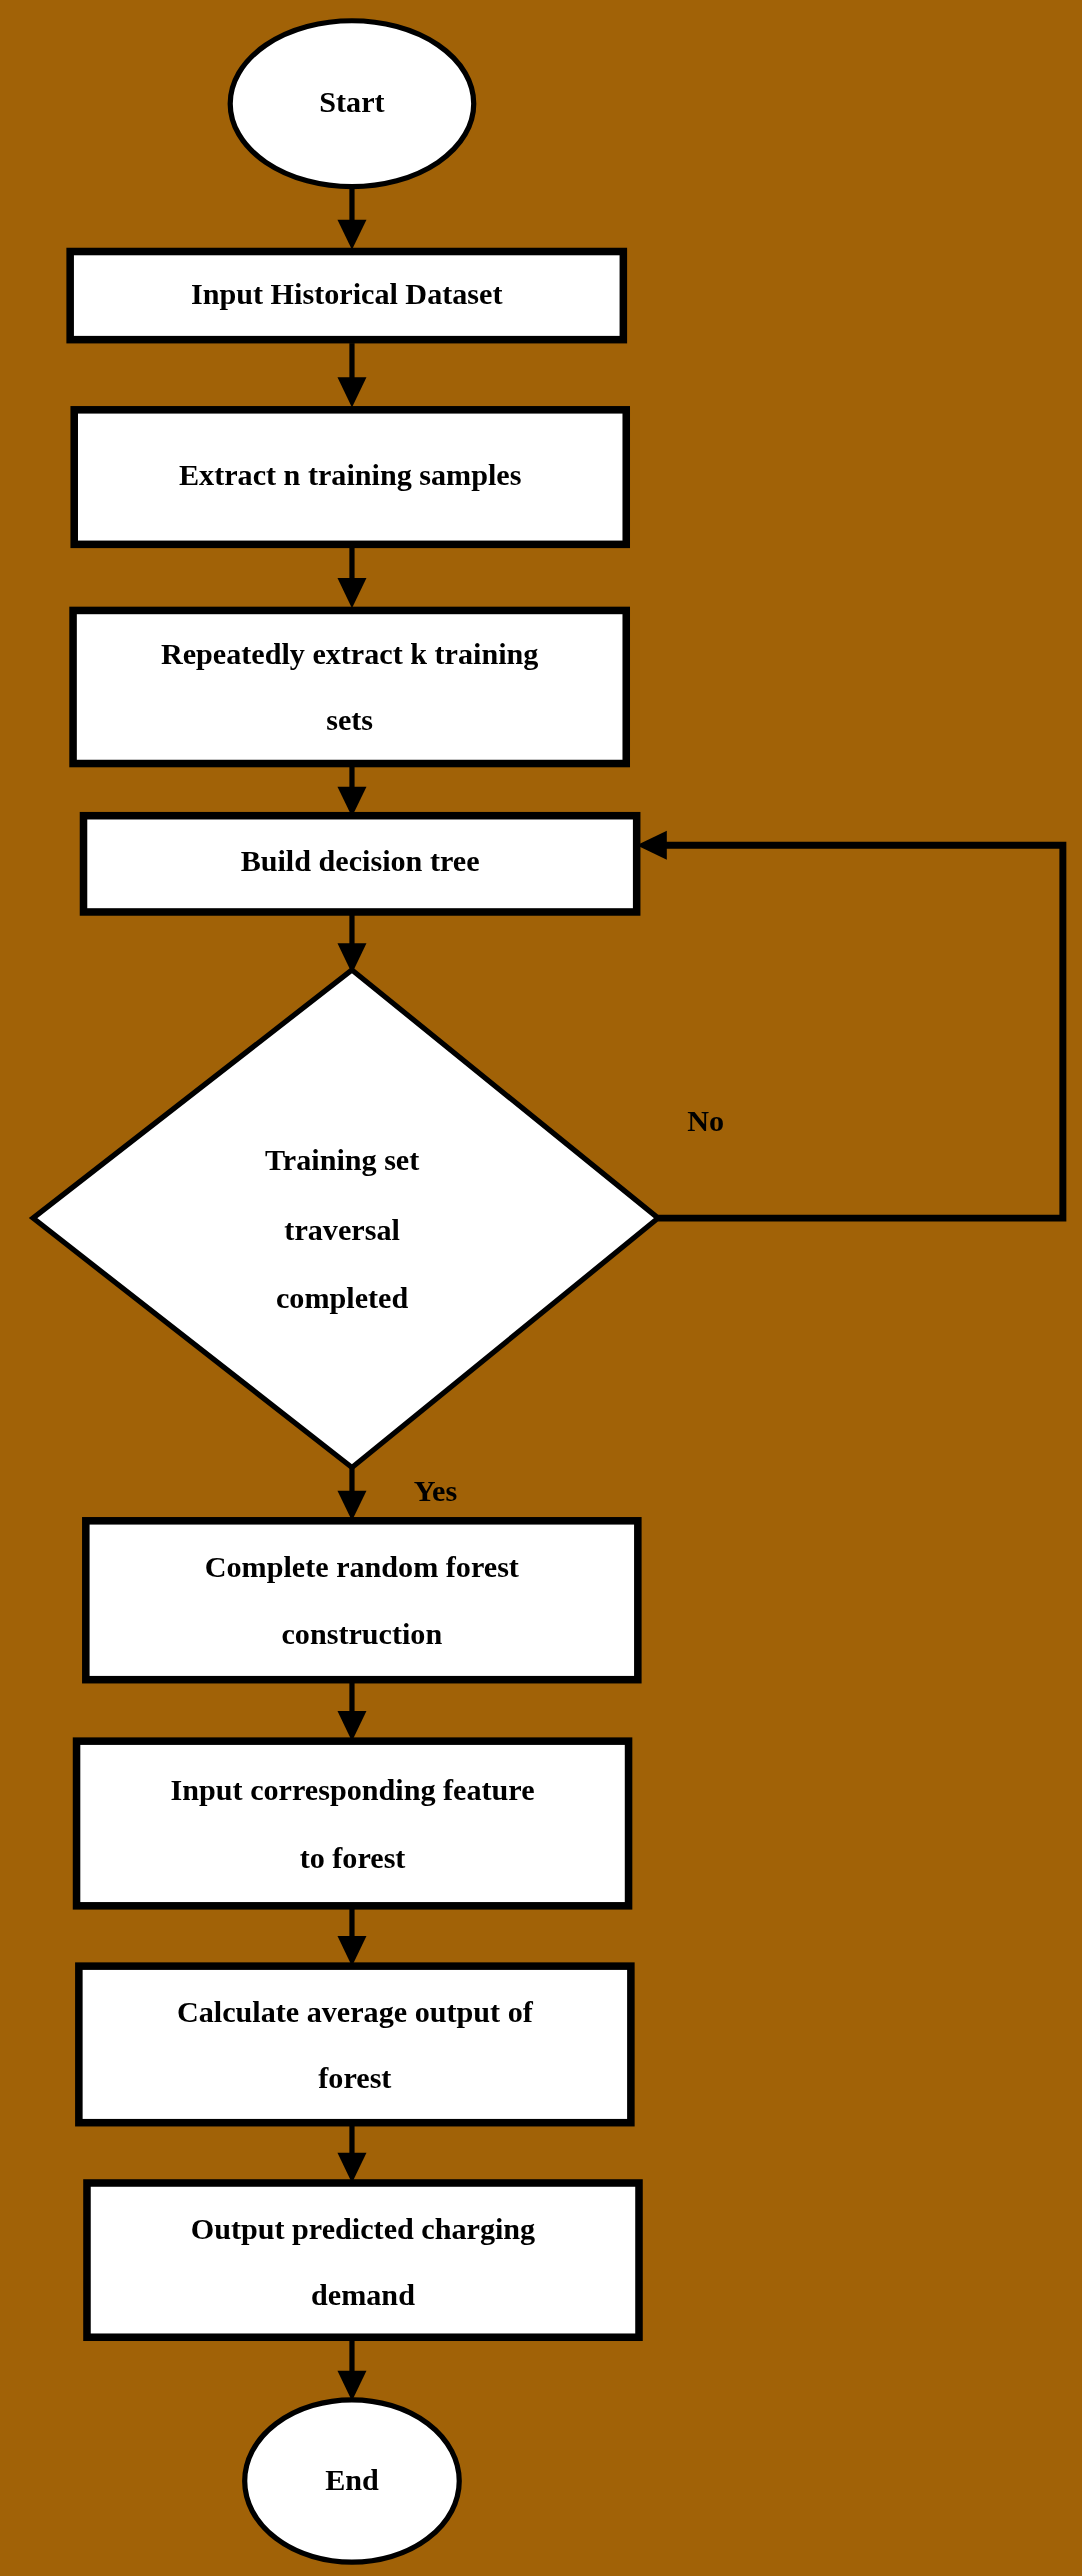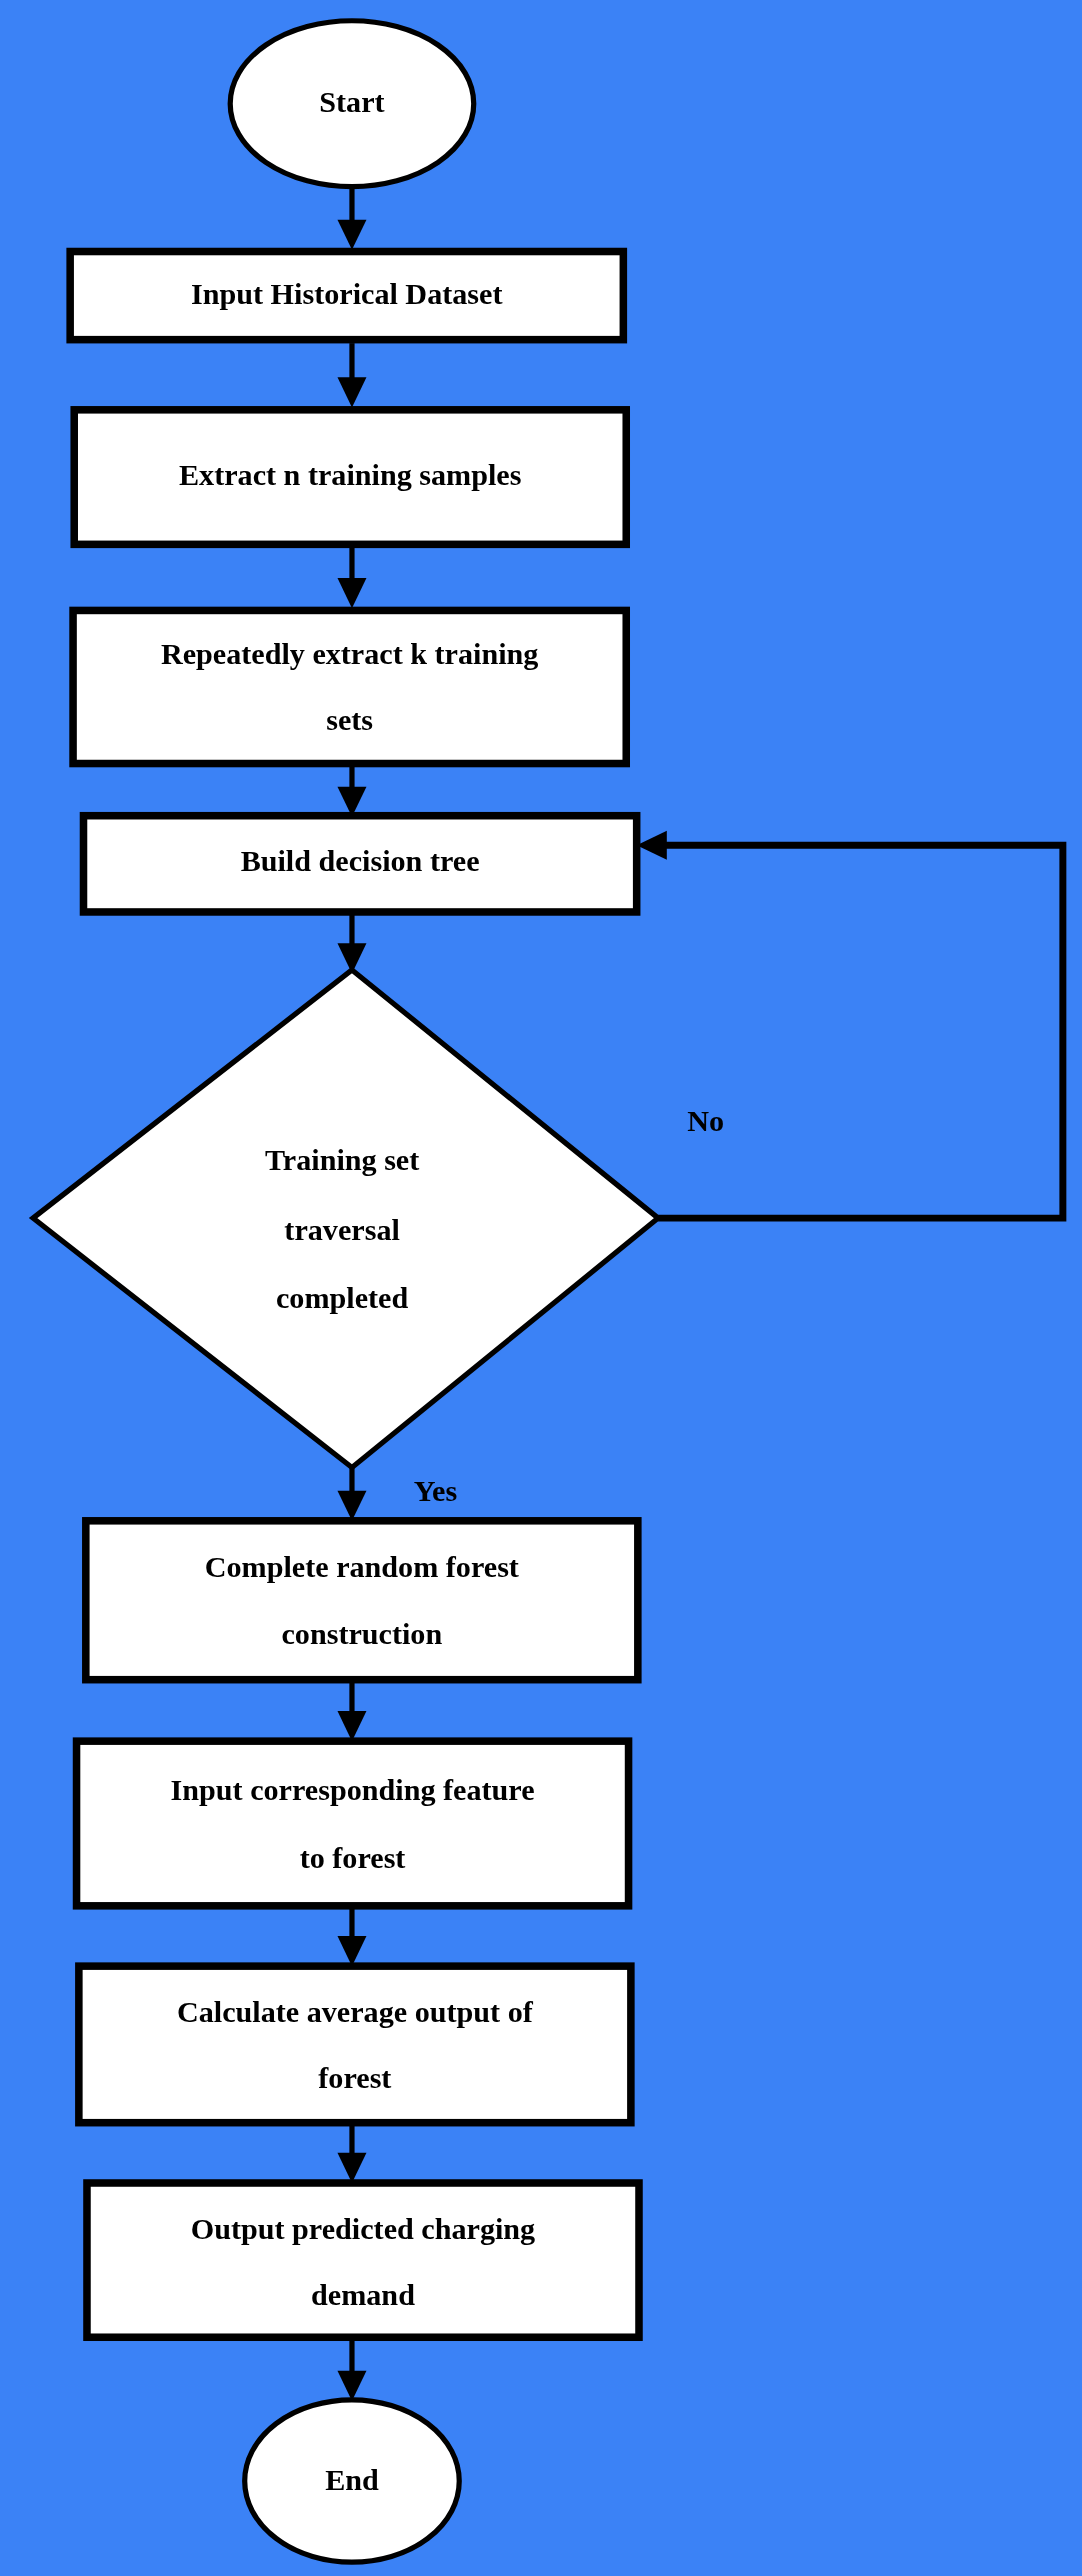--- a/index.html
+++ b/index.html
@@ -10,21 +10,21 @@
   body {
     width: 1082px;
     height: 2576px;
     font-family: "Liberation Serif", "DejaVu Serif", serif;
     overflow: hidden;
   }
   #flowchart-root {
     position: relative;
     width: 1082px;
     height: 2576px;
-    background: #3b82f6;
+    background: #a16207;
   }
   svg.flow-canvas {
     position: absolute;
     top: 0;
     left: 0;
     width: 1082px;
     height: 2576px;
     display: block;
   }
   .shape-outline {

